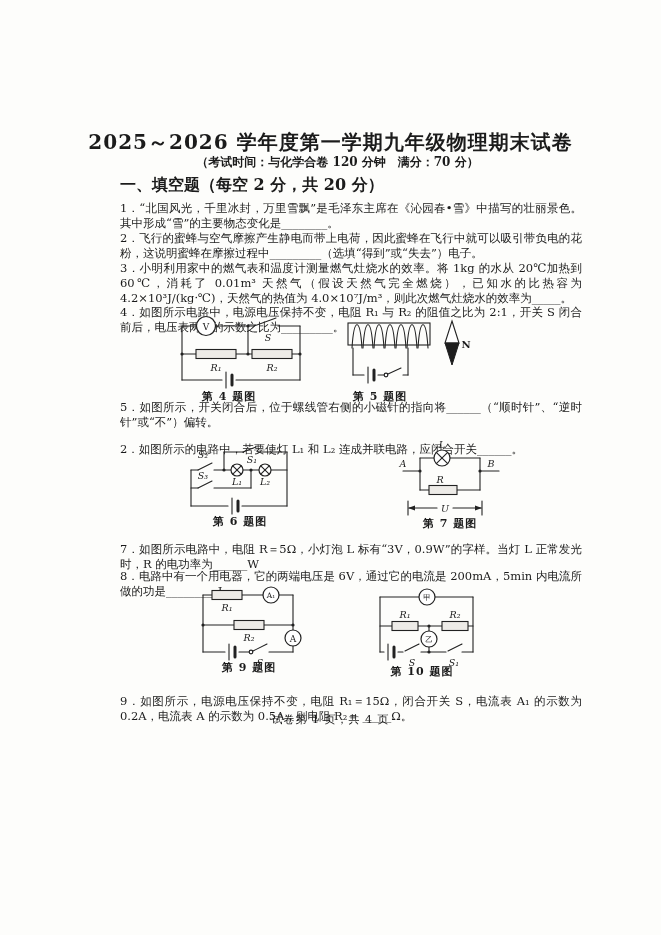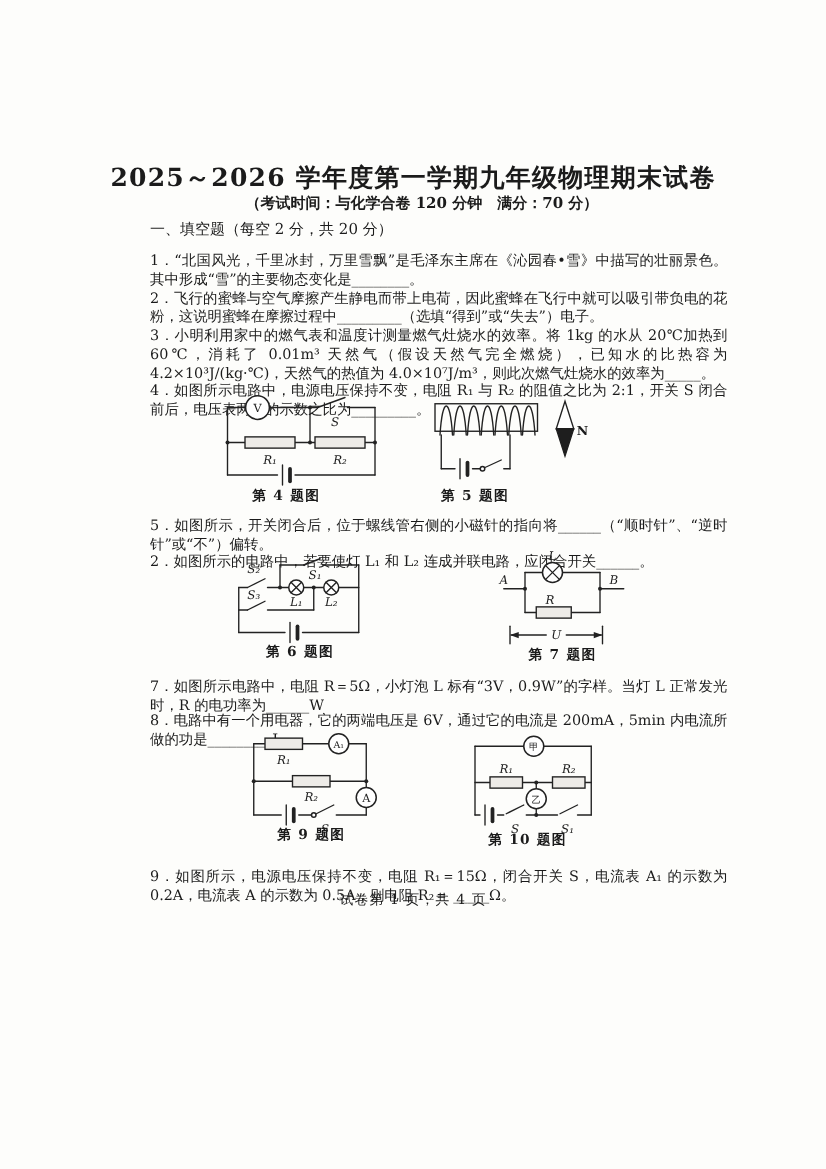--- a/index.html
+++ b/index.html
@@ -11,21 +11,21 @@
   .title {
     position:absolute; top:129px; left:0; right:0; text-align:center;
     font-size:20px; font-weight:bold; letter-spacing:1px;
   }
   .subtitle {
     position:absolute; top:154px; left:0; right:0; text-align:center;
     font-size:12px; font-weight:bold;margin-left:14px;
   }
   .heading {
     position:absolute; left:120px; top:175px;
-    font-size:12px; font-weight:normal;
+    font-size:16px; font-weight:bold;
   }
   .q {
     position:absolute; left:120px; width:462px;
     font-size:11.5px; line-height:15px; text-align:justify;
   }
   .footer {
     position:absolute; top:712px; left:0; right:0; text-align:center;
     font-size:11px; letter-spacing:1px;
   }
   .fig-caption {
@@ -125,21 +125,21 @@
       <line class="wire" x1="48" y1="59" x2="61" y2="53"></line>
     </g>
     <g>
       <polygon class="needle-n" points="112,6 119,28 105,28"></polygon>
       <polygon class="needle-s" points="105,28 119,28 112,50"></polygon>
       <text class="ntext" x="126" y="33">N</text>
     </g>
   </svg>
   <div class="fig-caption" style="left:380px; top:389px">第 5 题图</div>
 
-  <p class="q" style="top:401px">5．如图所示，开关闭合后，位于螺线管右侧的小磁针的指向将______（“顺时针”、“逆时针”或“不”）偏转。</p>
+  <p class="q" style="top:388px">5．如图所示，开关闭合后，位于螺线管右侧的小磁针的指向将______（“顺时针”、“逆时针”或“不”）偏转。</p>
   <p class="q" style="top:430px">2．如图所示的电路中，若要使灯 L₁ 和 L₂ 连成并联电路，应闭合开关______。</p>
 
   <svg class="fig" style="left:188px; top:446px" width="104" height="70" viewBox="0 0 104 70">
     <g>
       <line class="wire" x1="3" y1="24" x2="10" y2="24"></line>
       <line class="wire" x1="26" y1="24" x2="43" y2="24"></line>
       <line class="wire" x1="55" y1="24" x2="71" y2="24"></line>
       <line class="wire" x1="83" y1="24" x2="99" y2="24"></line>
       <line class="wire" x1="36" y1="24" x2="36" y2="6"></line>
       <line class="wire" x1="36" y1="6" x2="55" y2="6"></line>

